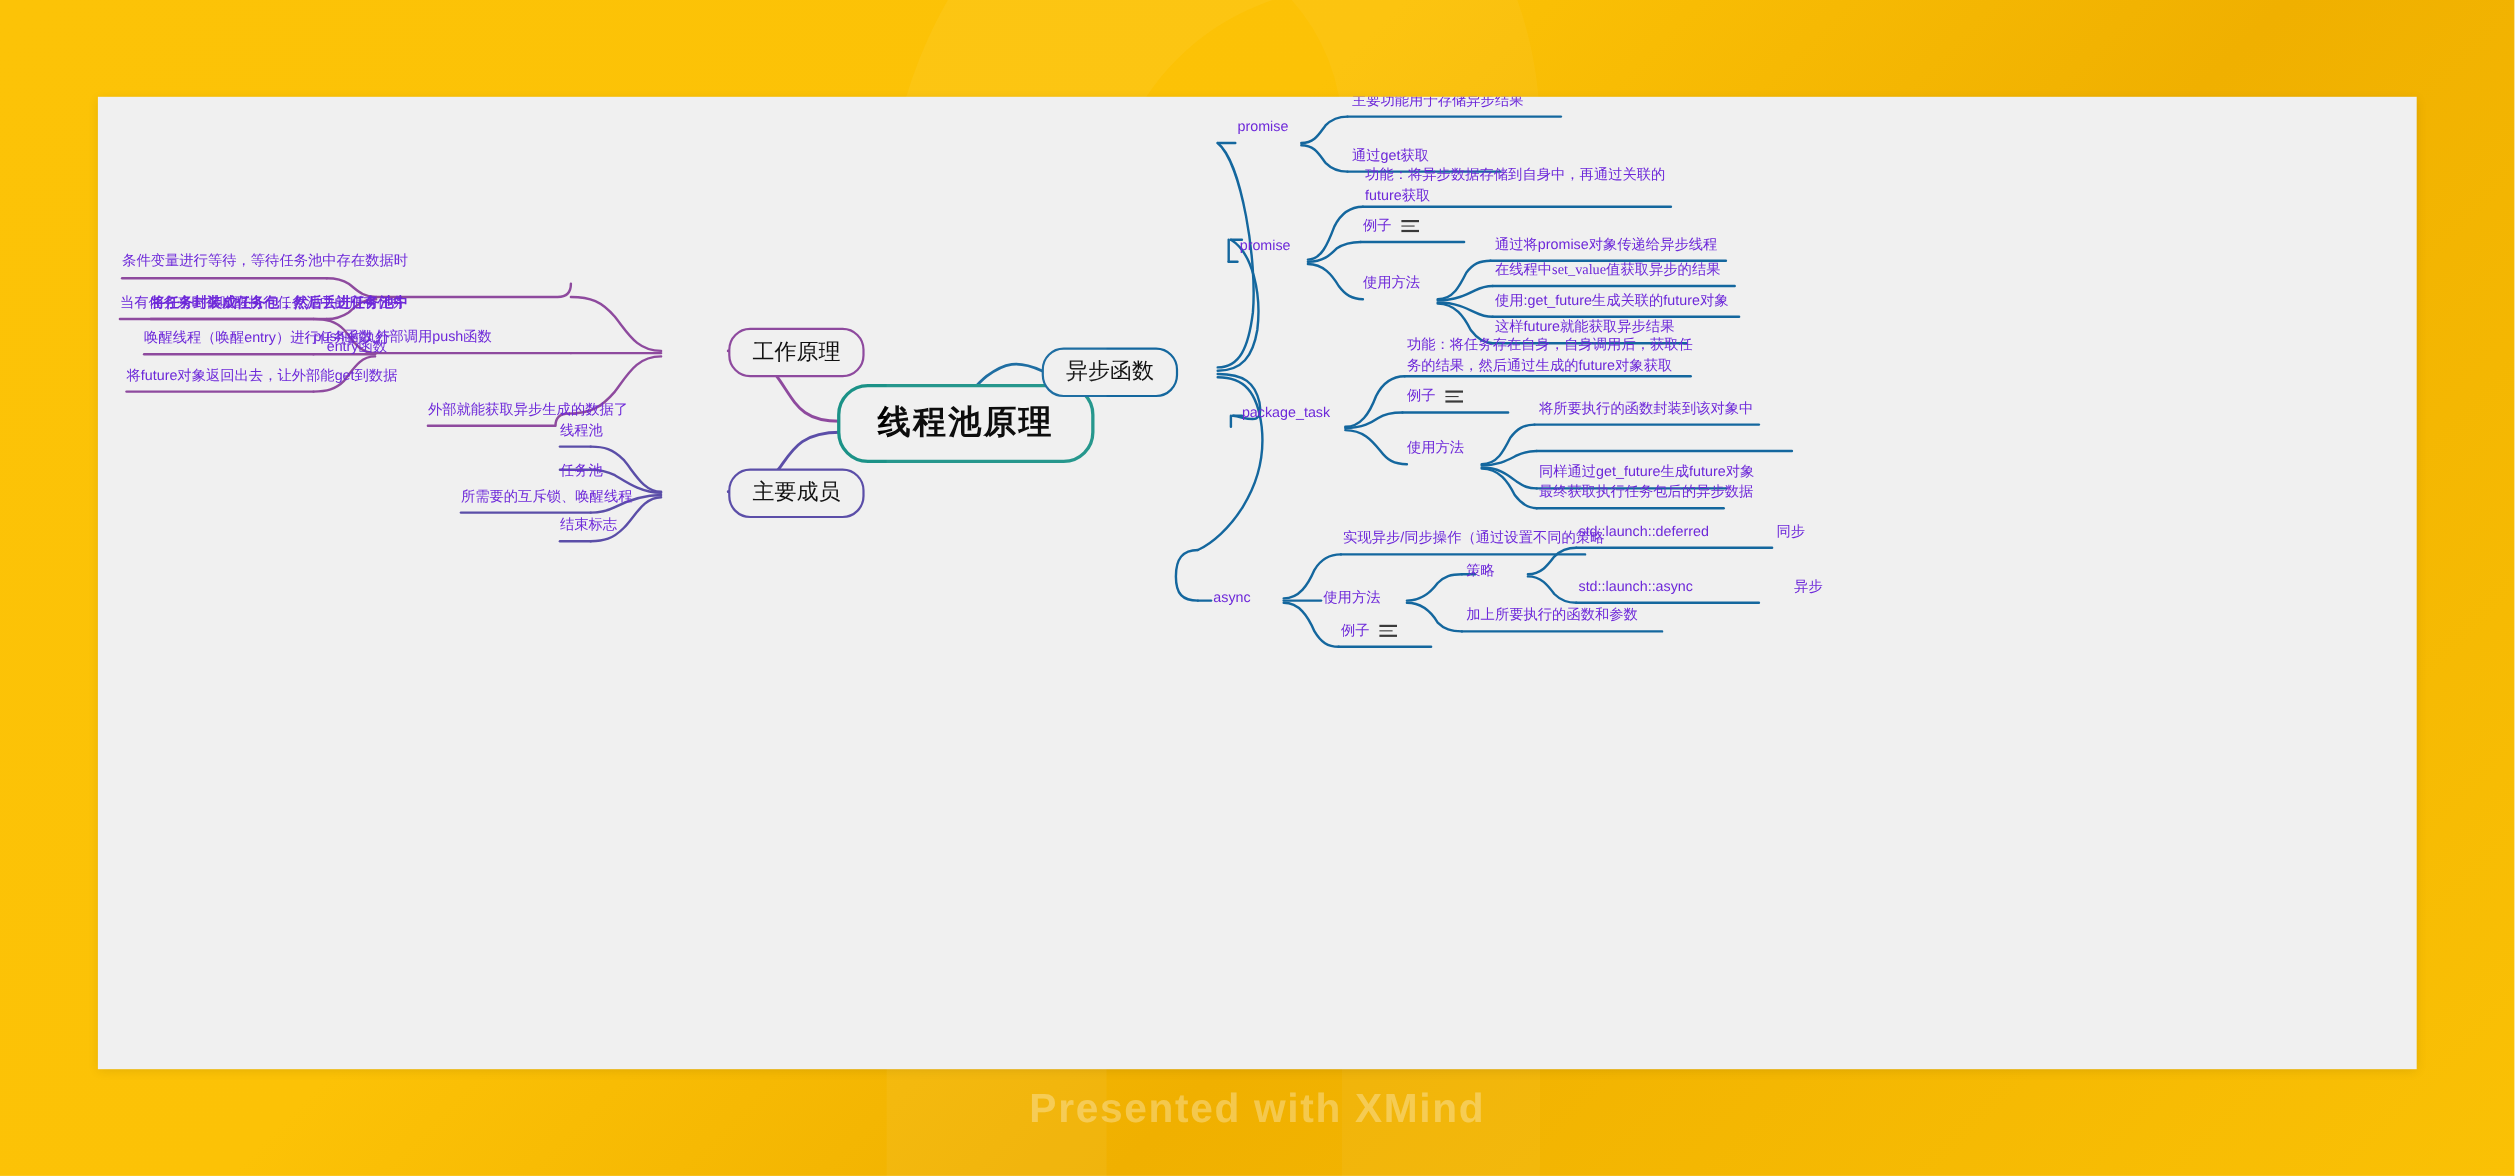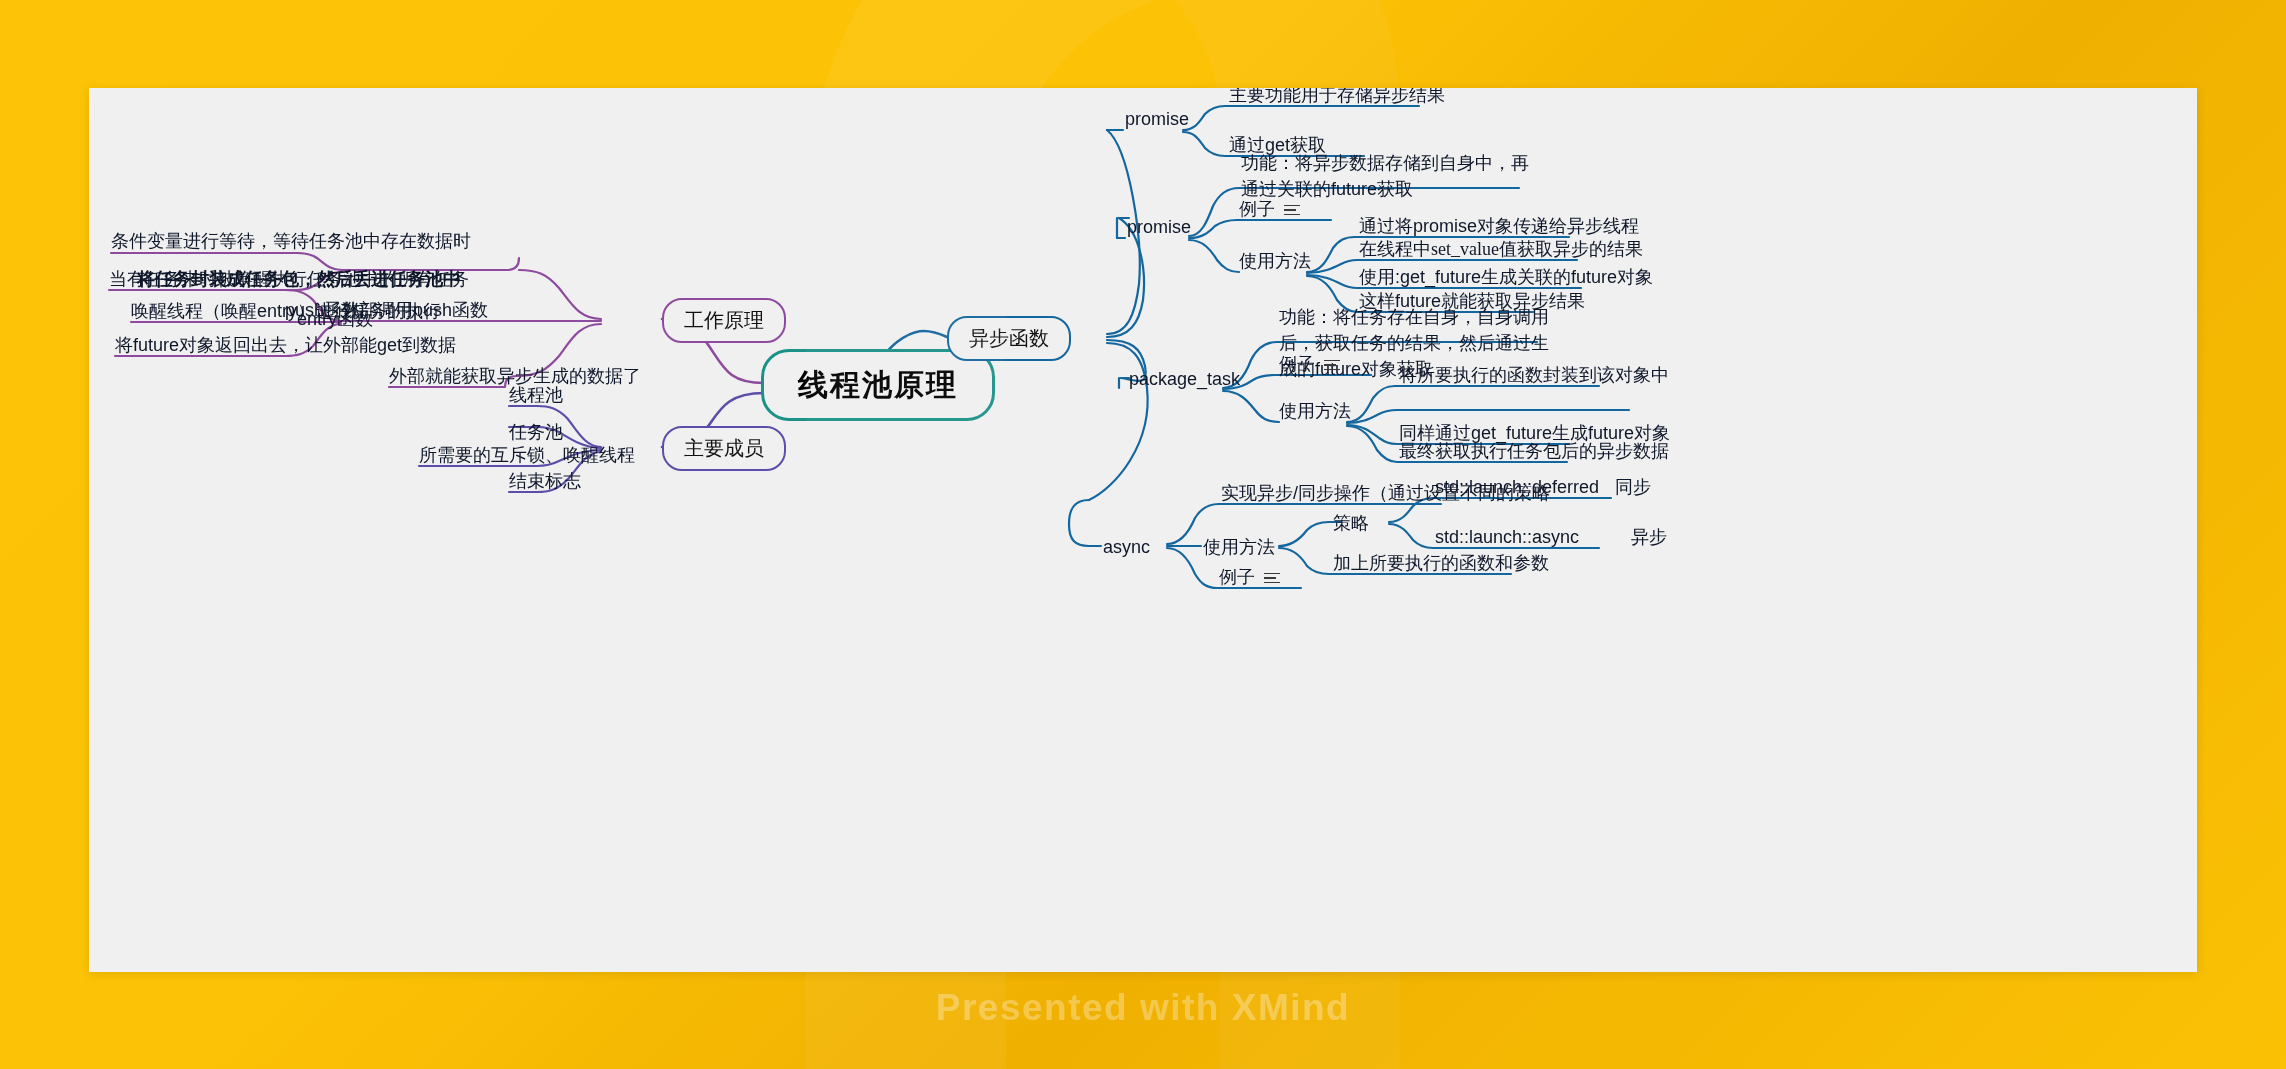--- a/index.html
+++ b/index.html
@@ -76,22 +76,22 @@
     background: #f0f0f0;
     font-size: 20px;
     padding: 8px 20px;
     color: #111;
   }
   .node.main.indigo { border-color: #5b4ea8; }
   .node.main.blue   { border-color: #14679e; }
 
   .leaf {
     position: absolute;
-    font-size: 18px;
-    color: #0f172a;
+    font-size: 13px;
+    color: #6d28d9;
     white-space: nowrap;
     line-height: 1.45;
   }
   .leaf.wrap { white-space: normal; }
   .leaf .note-icon {
     display: inline-block;
     vertical-align: middle;
     margin-left: 9px;
     width: 16px; height: 11px;
     position: relative;

